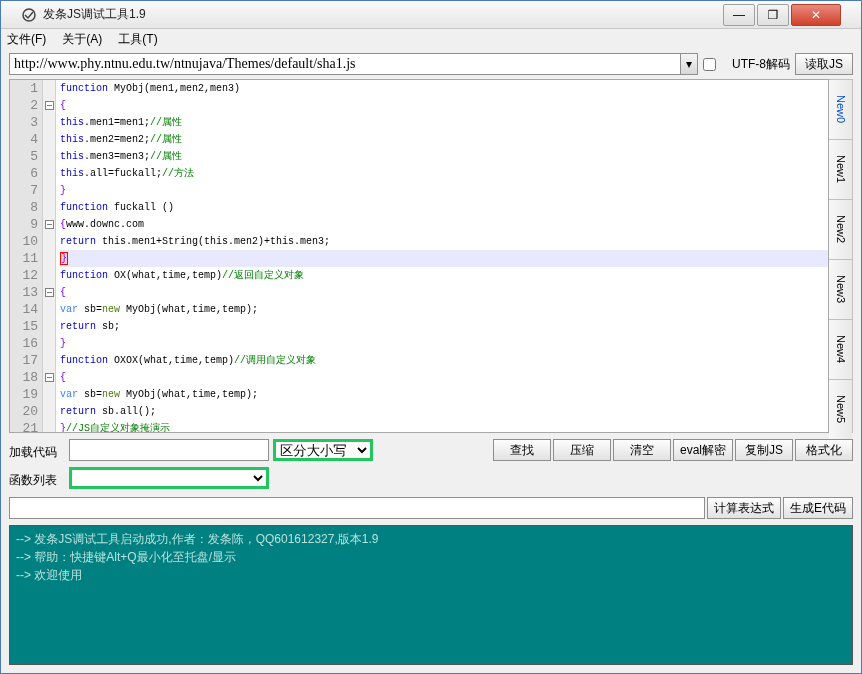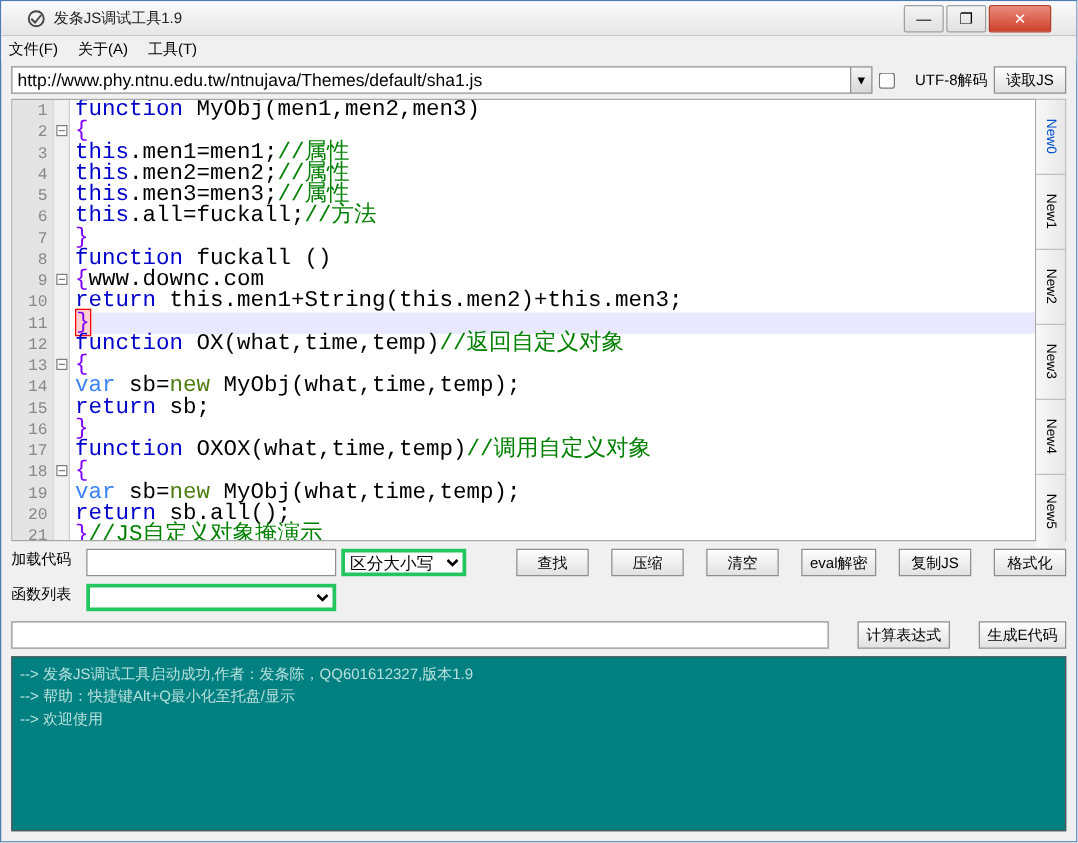--- a/index.html
+++ b/index.html
@@ -73,21 +73,21 @@
   gap: 5px;
 }
 .urlbar {
   flex: 1;
   display: flex;
 }
 .urlbar input {
   flex: 1;
   height: 22px;
   font-size: 14px;
-  font-family: Liberation Sans, sans-serif;
+  font-family: Liberation Serif, serif;
   padding: 0 4px;
   border: 1px solid #8e8e8e;
   border-right: none;
 }
 .urlbar .dropdown-btn {
   width: 18px;
   height: 22px;
   border: 1px solid #8e8e8e;
   background: linear-gradient(to bottom, #f5f5f5, #d8d8d8);
   display: flex;
@@ -163,21 +163,21 @@
   content: '';
   position: absolute;
   background: #808080;
 }
 .foldcol .box::before {
   left: 1px; right: 1px; top: 3px; height: 1px;
 }
 .code {
   flex: 1;
   font-family: Consolas, "Courier New", monospace;
-  font-size: 18px;
+  font-size: 10px;
   line-height: 17px;
   white-space: pre;
   padding-left: 4px;
 }
 .code .line { height: 17px; }
 .code .current { background: #e8e8ff; }
 .kw-fn { color: #0000cc; }
 .kw-var { color: #3b82f6; }
 .kw-this { color: #0000cc; }
 .kw-ret { color: #0000cc; }
@@ -201,52 +201,52 @@
   align-items: center;
   justify-content: center;
   border-bottom: 1px solid #c0c0c0;
   font-size: 11px;
   background: linear-gradient(to right, #f8f8f8, #e8e8e8);
   cursor: default;
 }
 .sidetabs .tab.active { color: #0050cc; }
 .toolbar-row {
   display: flex;
-  align-items: flex-start;
+  align-items: flex-end;
   padding: 6px 8px;
   gap: 4px;
 }
 .toolbar-row .lbl { min-width: 56px; }
 .toolbar-row input[type=text] {
   height: 22px;
   border: 1px solid #8e8e8e;
   padding: 0 4px;
 }
 .toolbar-row select {
   height: 22px;
   border: 3px solid #22c55e;
   background: #fff;
 }
-.toolbar-buttons { display: flex; gap: 18px; }
+.toolbar-buttons { display: flex; gap: 2px; }
 .console {
   margin: 0 8px 8px 8px;
   height: 140px;
   background: teal;
   color: #b7e0dc;
   border: 1px solid #555;
   padding: 4px 6px;
   font-size: 12px;
   line-height: 18px;
   overflow: auto;
 }
 .calcrow {
   display: flex;
   align-items: center;
   padding: 2px 8px 6px 8px;
-  gap: 23px;
+  gap: 2px;
 }
 .calcrow input {
   flex: 1;
   height: 22px;
   border: 1px solid #8e8e8e;
 }
 </style>
 </head>
 <body>
 

